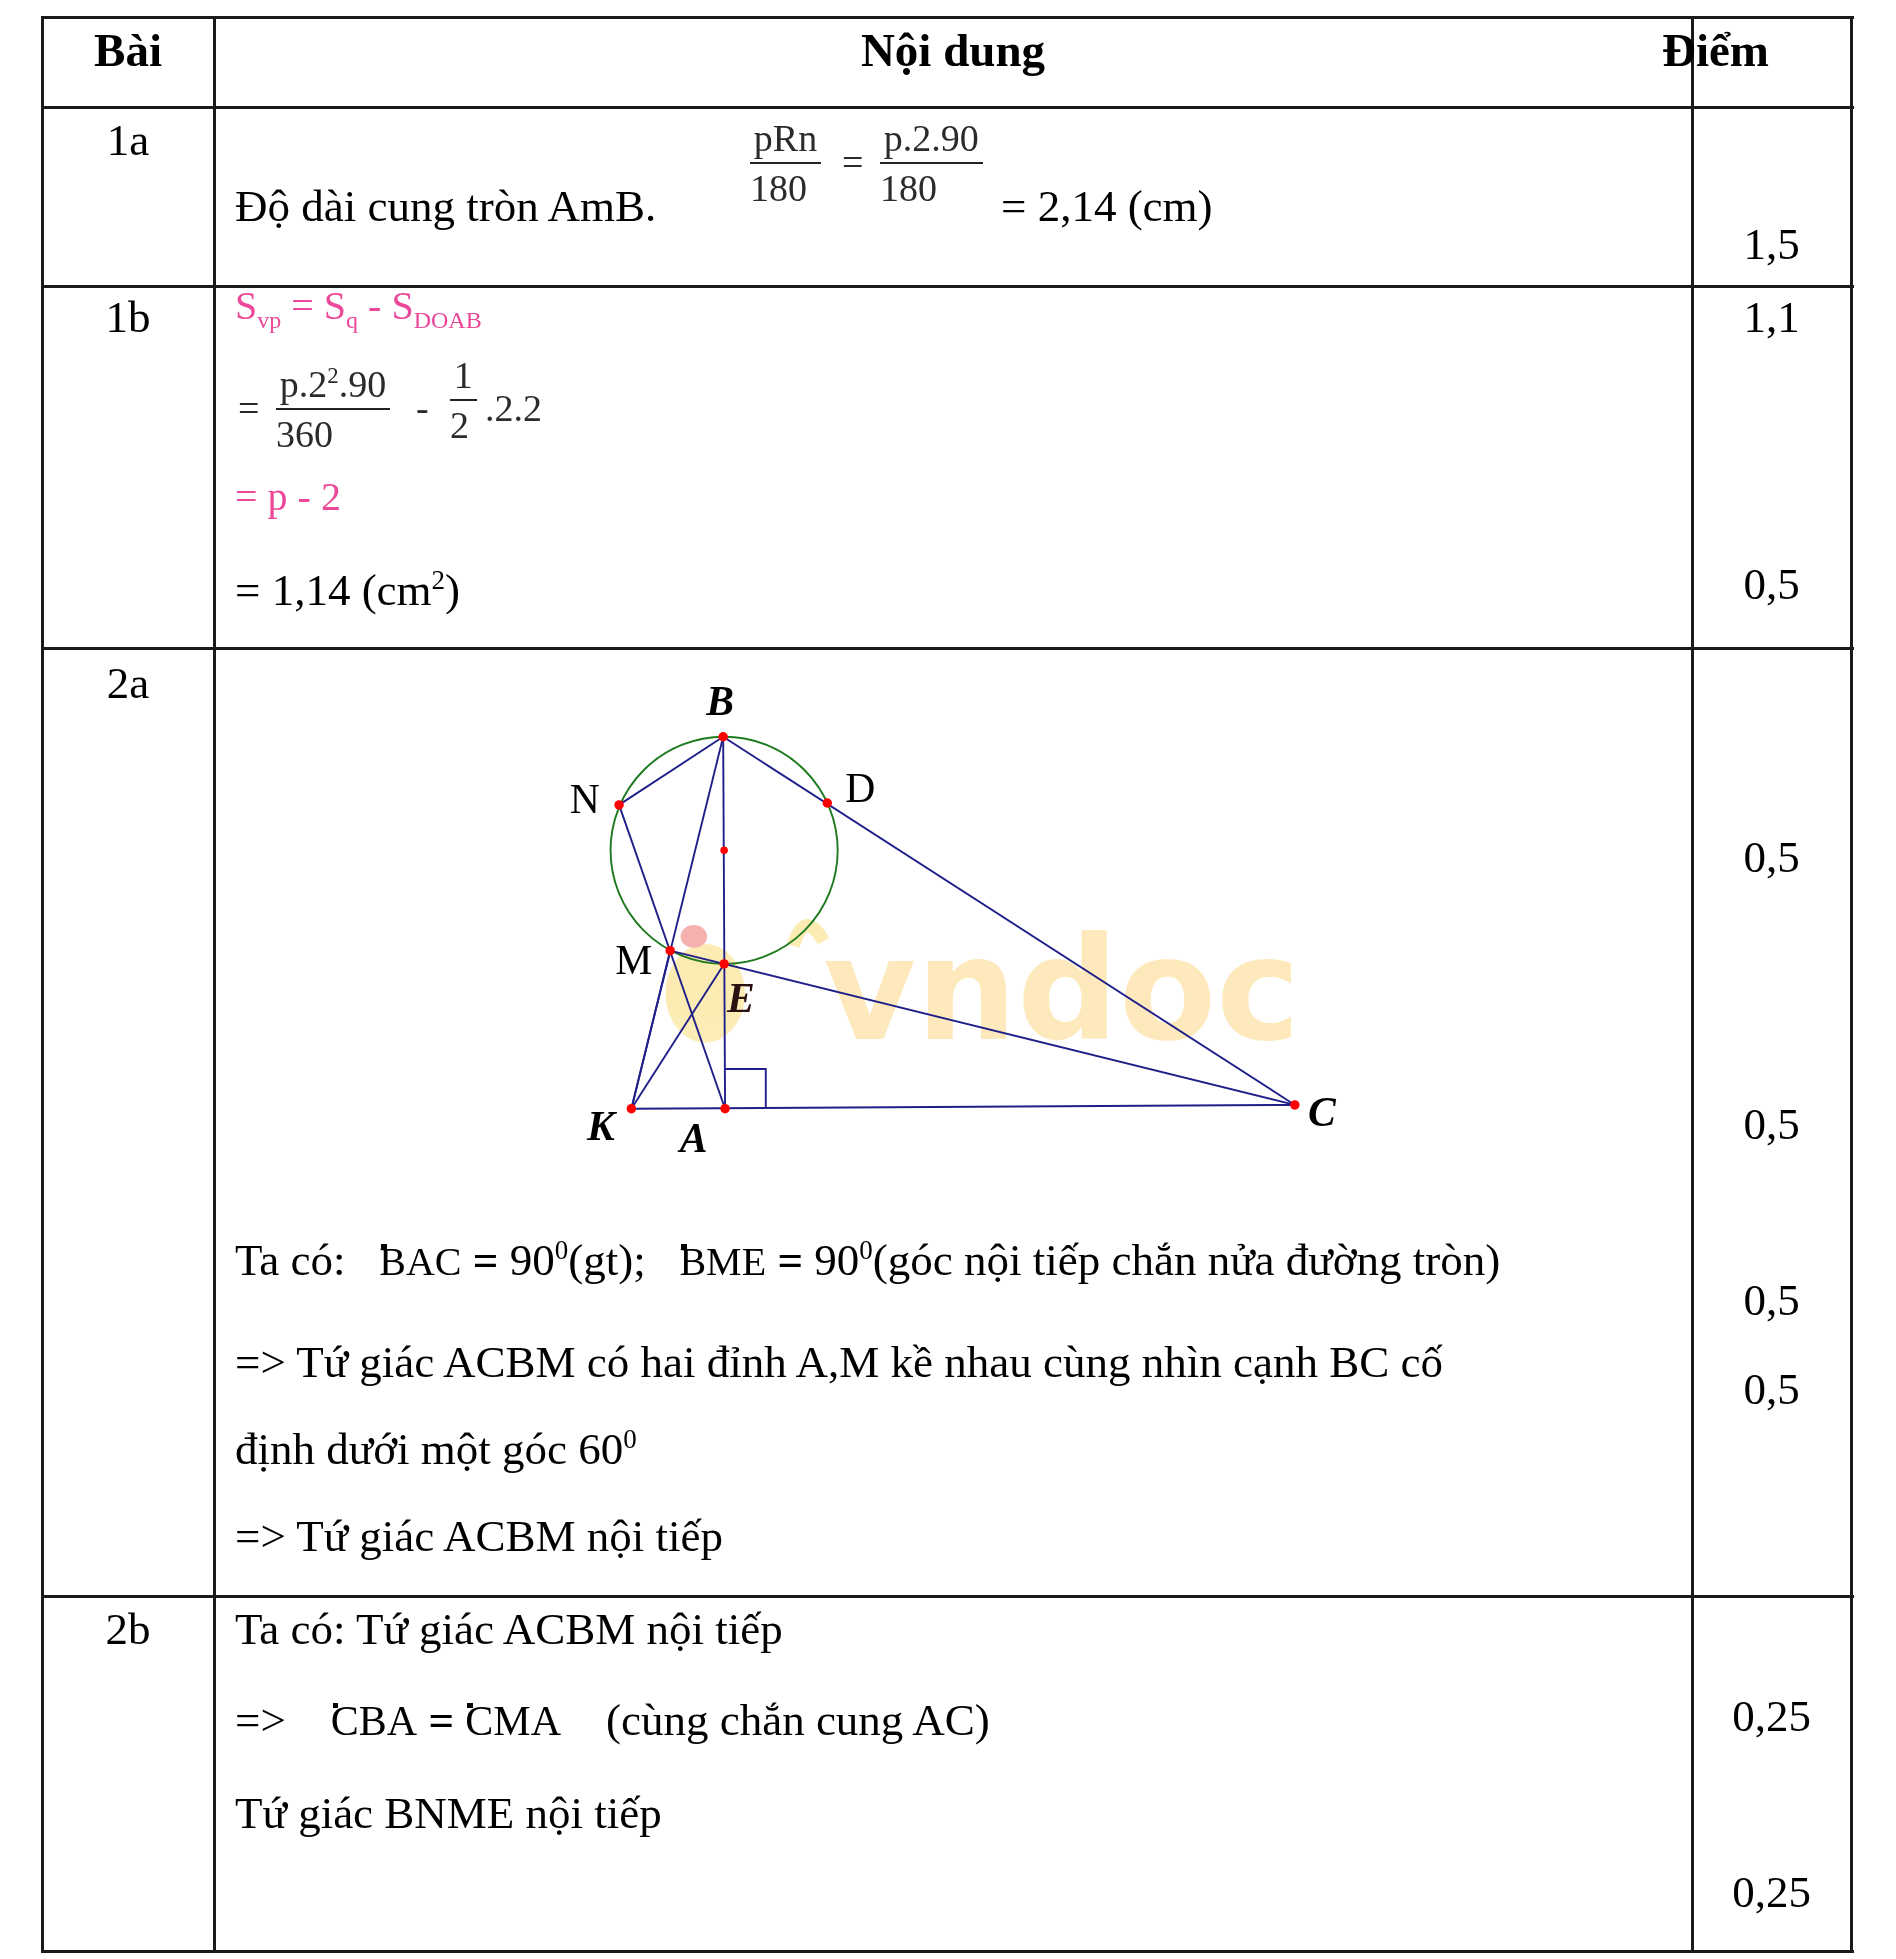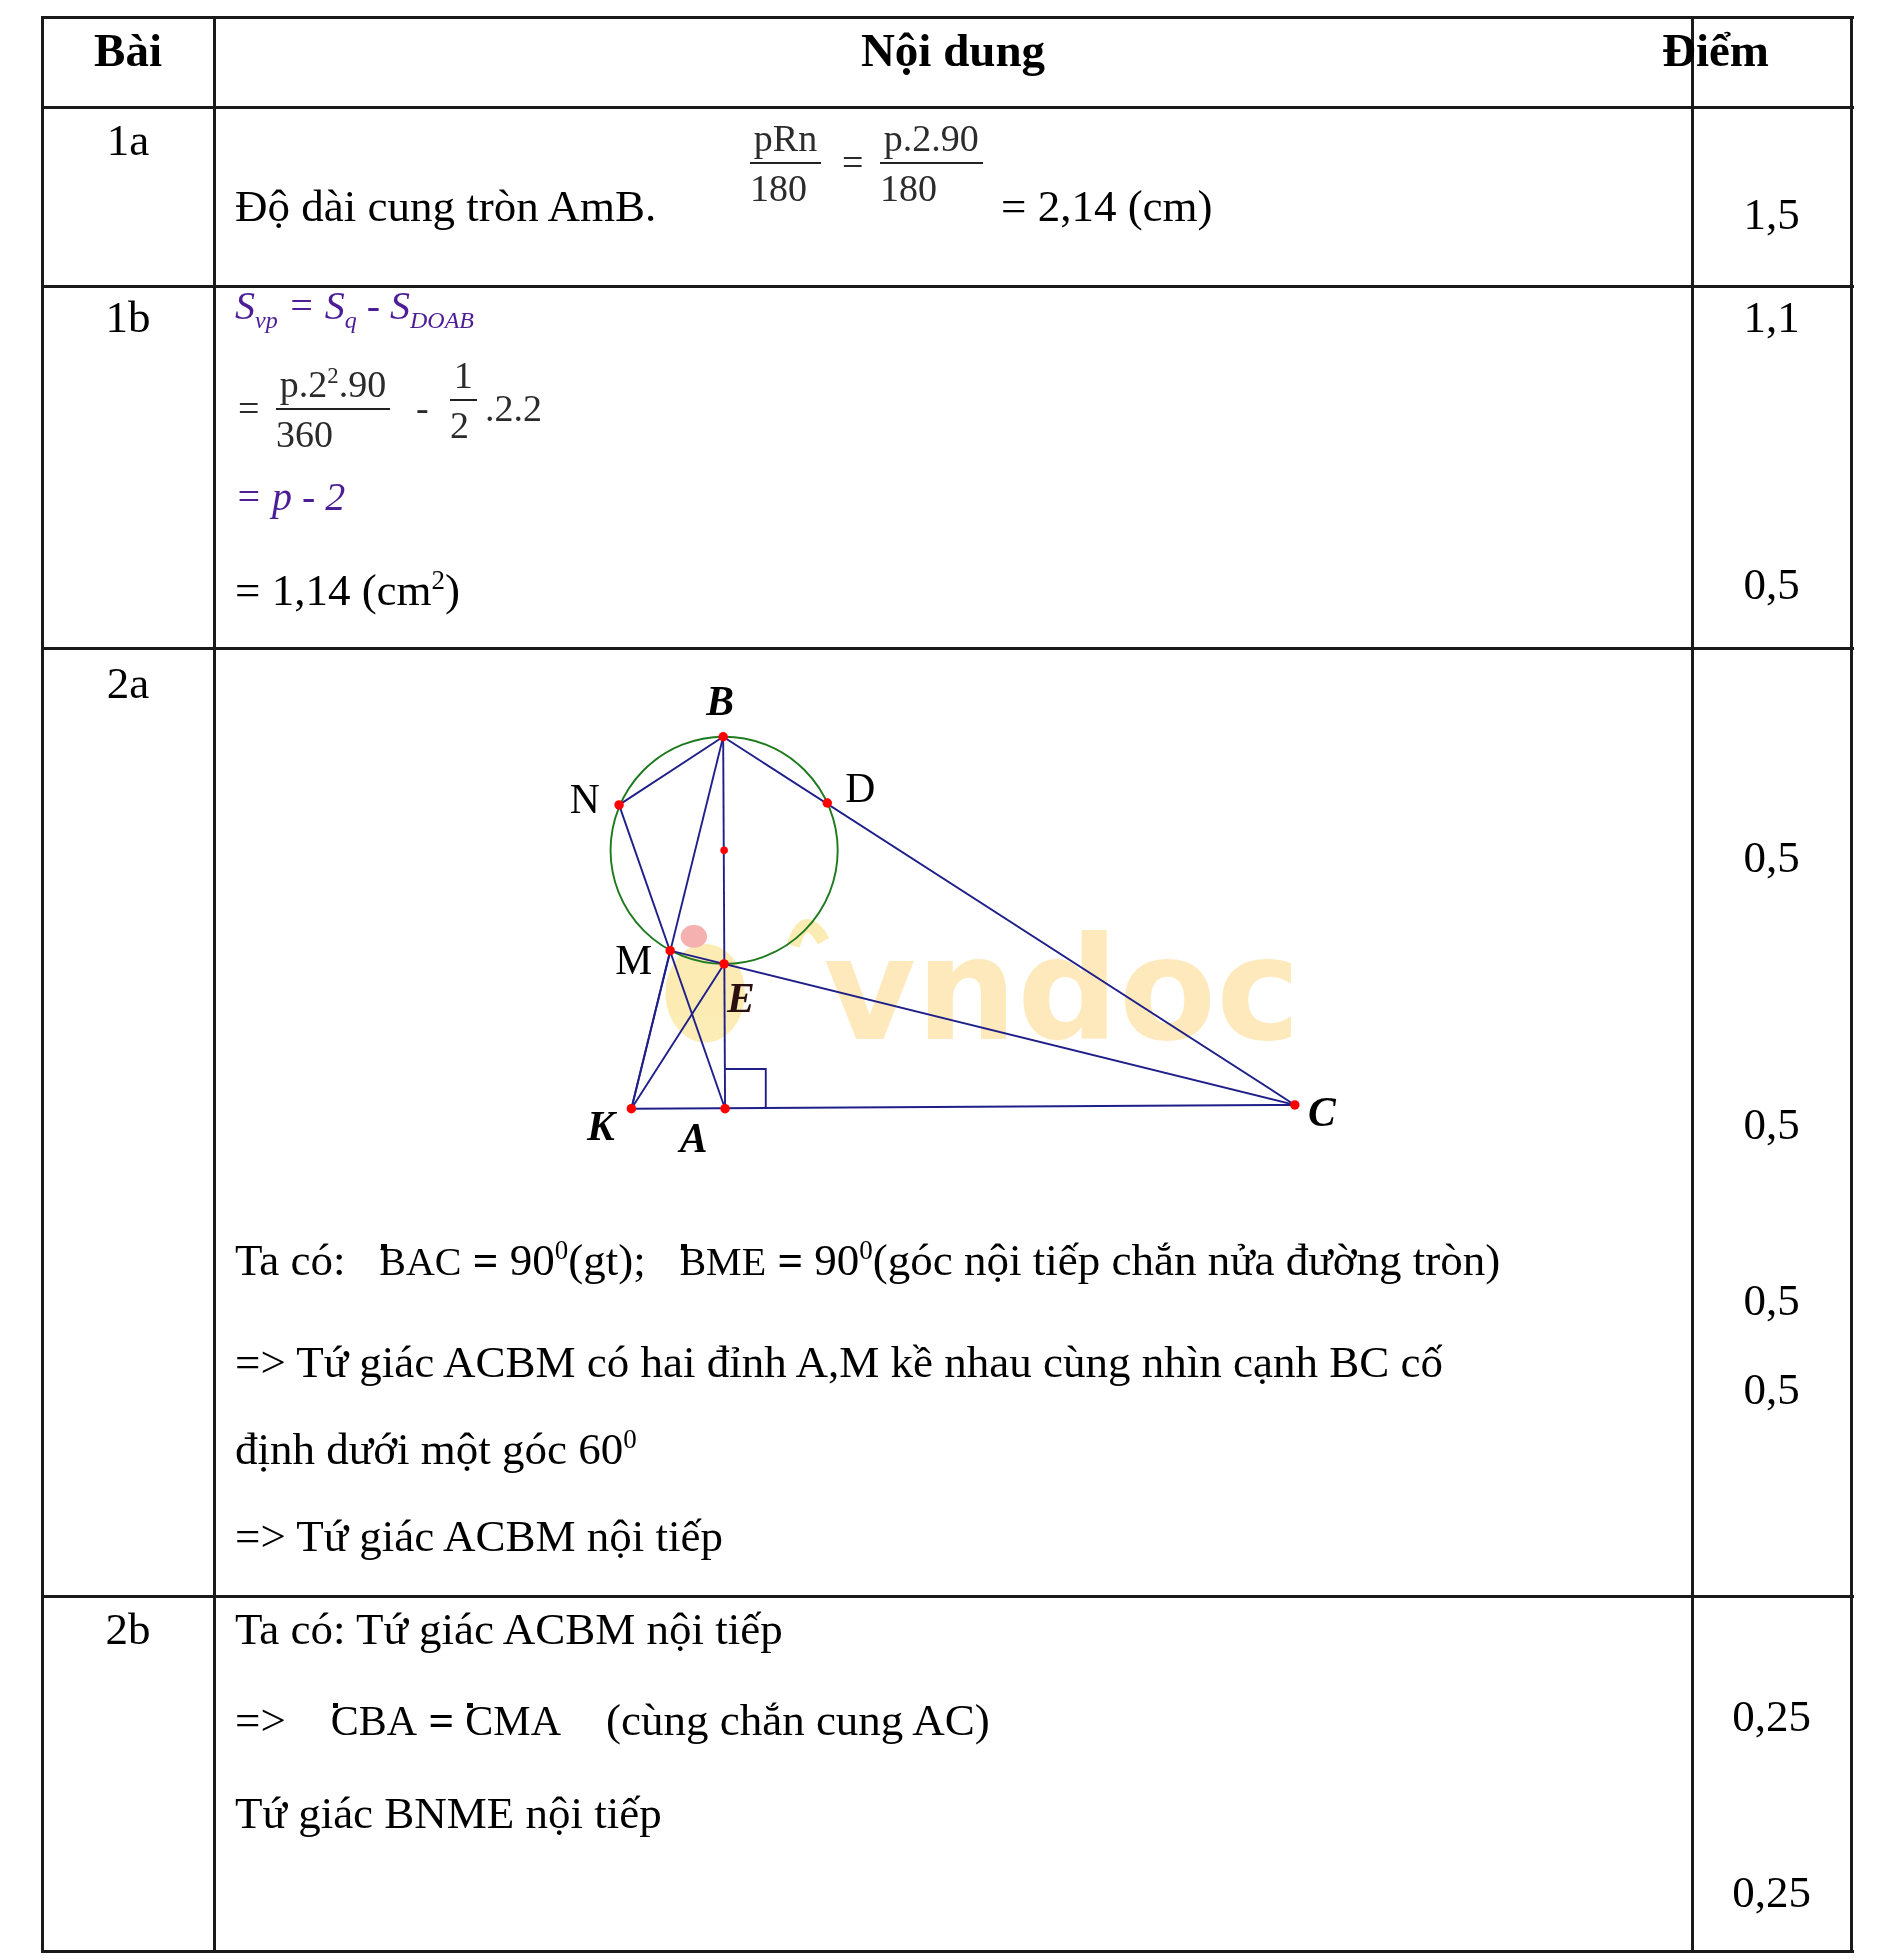--- a/index.html
+++ b/index.html
@@ -5,21 +5,21 @@
   html, body { margin: 0; padding: 0; background: #ffffff; }
   body { width: 1896px; height: 1960px; position: relative; overflow: hidden;
          font-family: "Liberation Serif", "DejaVu Serif", serif; color: #000; }
   .abs { position: absolute; }
   .hline { position: absolute; height: 2.8px; background: #1a1a1a; }
   .vline { position: absolute; width: 2.8px; background: #1a1a1a; }
   .hdr { position: absolute; font-weight: bold; font-size: 47px; text-align: center; }
   .bai { position: absolute; font-size: 45px; text-align: center; width: 172px; left: 42px; }
   .diem { position: absolute; font-size: 45px; text-align: center; width: 159px; left: 1692px; }
   .txt { position: absolute; font-size: 45px; white-space: nowrap; left: 235px; }
-  .formula { font-family: "Liberation Serif", serif; color: #4c1d95; font-style: italic; }
+  .formula { font-family: "Liberation Serif", serif; color: #ec4899; }
   .frac { position: absolute; font-size: 38px; color: #2b2b2b; }
   .frac .num { display: block; border-bottom: 2.8px solid #222; padding: 0 3.8px; line-height: 47px; }
   .frac .den { display: block; line-height: 49px; }
   .eqsign { position: absolute; font-size: 38px; color: #2b2b2b; }
   sup { font-size: 0.6em; }
   sub { font-size: 0.6em; }
   .angle { position: relative; display: inline-block; }
   .angle::before { content: ""; position: absolute; left: 1.9px; top: 5.7px; width: 5.7px; height: 5.7px;
                    background: #000; }
 </style>
@@ -48,21 +48,21 @@
   <div class="frac" style="left:750px; top:115px;">
     <span class="num">pRn</span>
     <span class="den">180</span>
   </div>
   <div class="eqsign" style="left:842px; top:140px;">=</div>
   <div class="frac" style="left:880px; top:115px;">
     <span class="num">p.2.90</span>
     <span class="den">180</span>
   </div>
   <div class="txt" style="left:1001px; top:180px;">= 2,14 (cm)</div>
-  <div class="diem" style="top:188px;font-family:Liberation Serif, serif;">1,5</div>
+  <div class="diem" style="top:218px;font-family:Liberation Serif, serif;">1,5</div>
 </div>
 
 <div>
   <div class="bai" style="top:291px;">1b</div>
 
   <div class="txt formula" style="top:282px; font-size:40px;">
     <span>S</span><sub>vp</sub><span> = S</span><sub>q</sub><span> - S</span><sub>DOAB</sub>
   </div>
 
   <div class="eqsign" style="left:238px; top:386px;">=</div>

